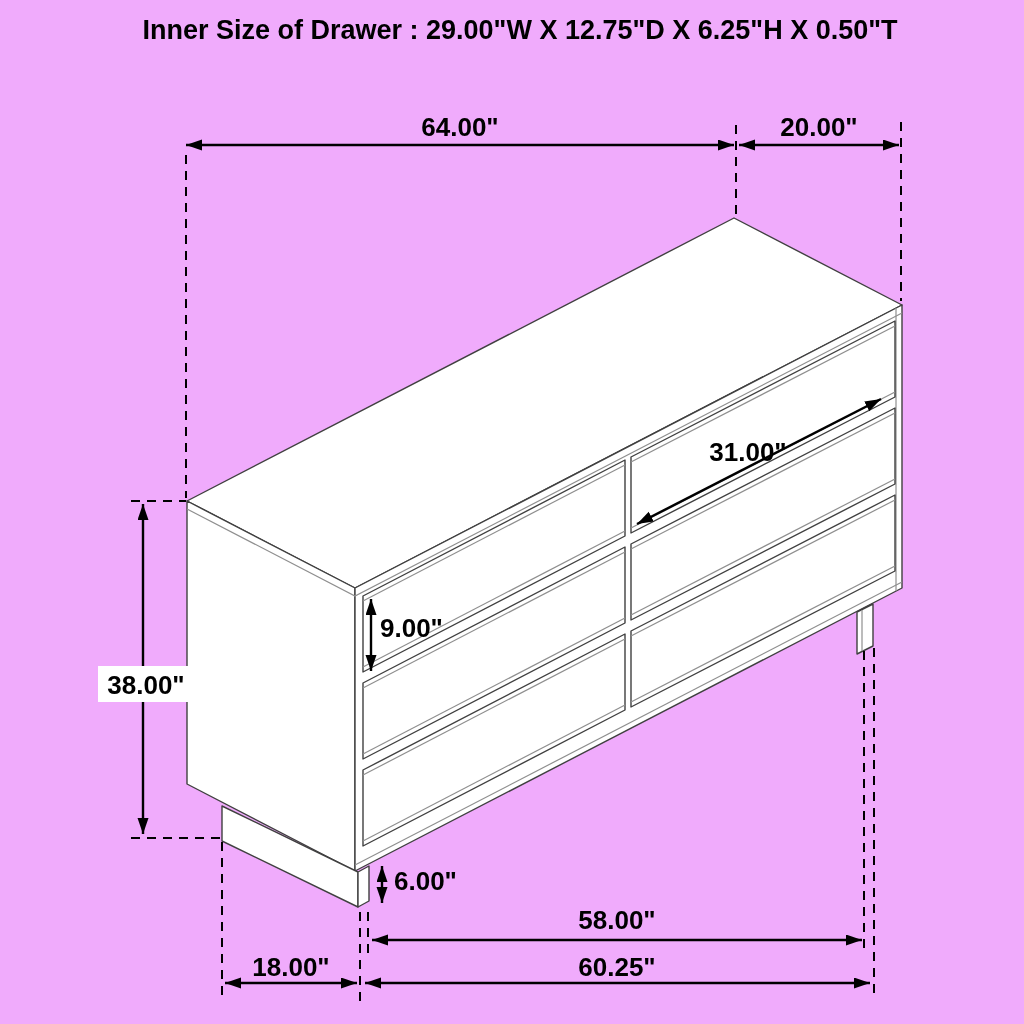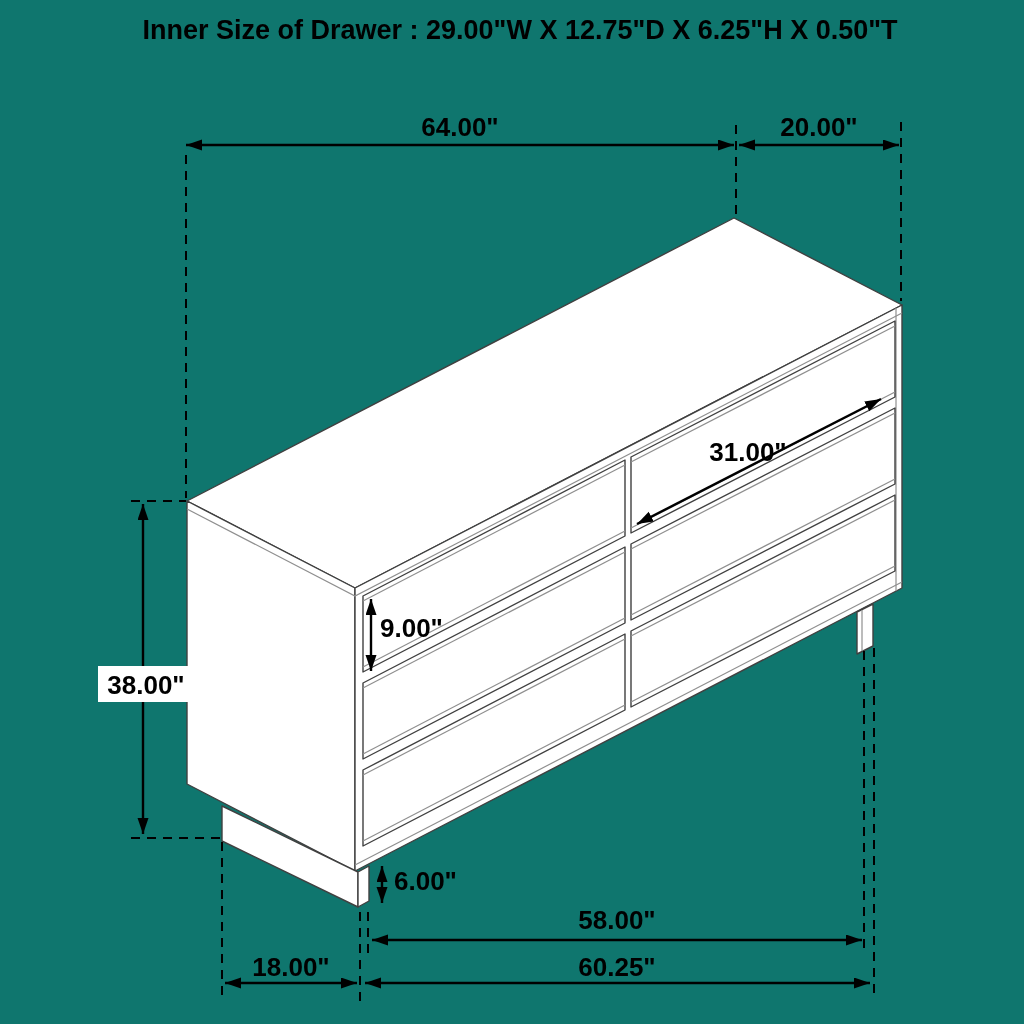--- a/index.html
+++ b/index.html
@@ -1,16 +1,16 @@
 <!DOCTYPE html>
 <html><head>
 <meta charset="utf-8">
 <style>
   html,body{margin:0;padding:0;background:#ffffff;}
-  #stage{position:relative;width:1024px;height:1024px;background:#0f766e;overflow:hidden;
+  #stage{position:relative;width:1024px;height:1024px;background:#f0abfc;overflow:hidden;
          font-family:"Liberation Sans", sans-serif;}
   svg{position:absolute;left:0;top:0;}
   .dimtext{font:bold 26px "Liberation Sans", sans-serif;fill:#000000;}
   .titletext{font:bold 27px "Liberation Sans", sans-serif;fill:#000000;}
   .mid{text-anchor:middle;}
   .furn{fill:#ffffff;stroke:#404040;stroke-width:1.4;stroke-linejoin:round;}
   .bevel{fill:none;stroke:#8f8f8f;stroke-width:1.2;}
   .dim{stroke:#000000;stroke-width:2.4;fill:none;}
   .guide{stroke:#000000;stroke-width:2;fill:none;stroke-dasharray:9 7;}
 </style>

